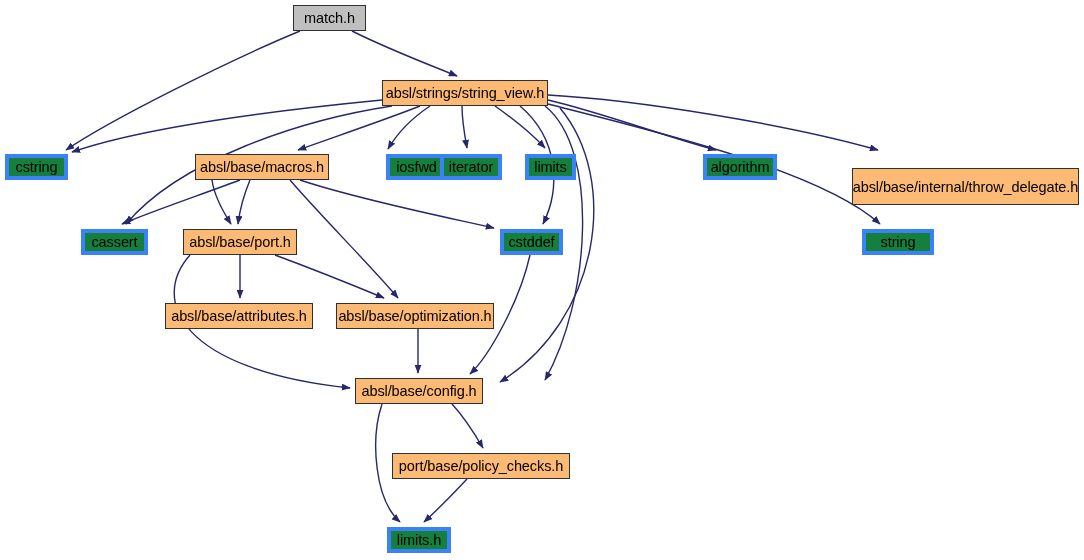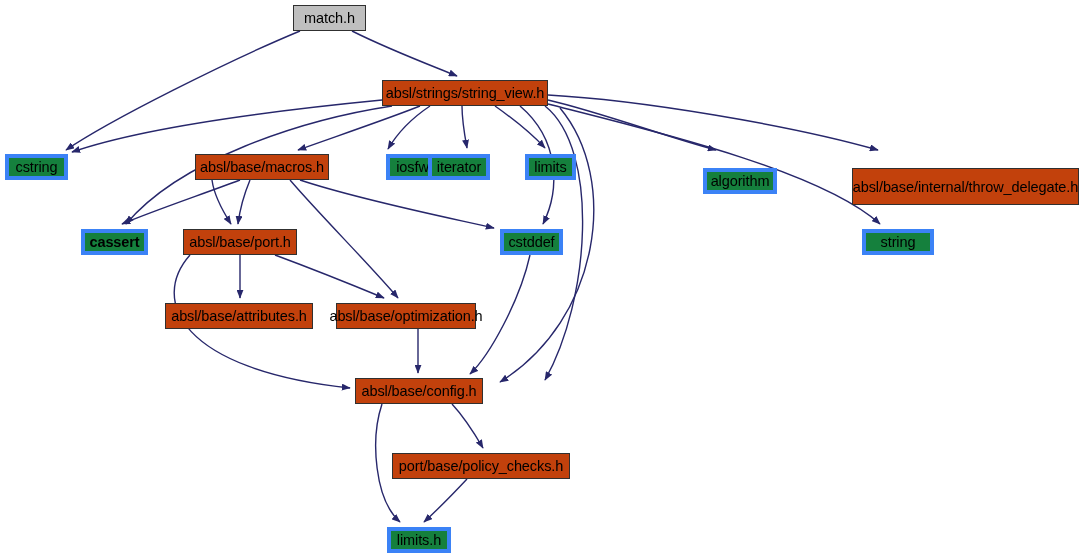--- a/index.html
+++ b/index.html
@@ -32,21 +32,21 @@
     font-size: 14.5px;
     color: #000000;
     letter-spacing: -0.1px;
   }
   .node-sys {
     border: 4px solid #3b82f6;
     background: #15803d;
   }
   .node-hdr {
     border: 1.6px solid #303030;
-    background: #c2410c;
+    background: #fdba74;
   }
   .node-root {
     border: 1.6px solid #303030;
     background: #bfbfbf;
   }
   .node-label {
     pointer-events: none;
   }
 </style>
 </head>
@@ -98,48 +98,48 @@
       </div>
       <div class="node-box node-sys" style="left: 5px; top: 154px; width: 63px; height: 26px;">
         <span class="node-label">cstring</span>
       </div>
       <div class="node-box node-hdr" style="left: 195px; top: 154px; width: 134px; height: 26px;">
         <span class="node-label">absl/base/macros.h</span>
       </div>
       <div class="node-box node-sys" style="left: 353px; top: 154px; width: 61px; height: 26px; margin-left: 33px;">
         <span class="node-label">iosfwd</span>
       </div>
-      <div class="node-box node-sys" style="left: 428px; top: 154px; width: 62px; height: 26px;">
+      <div class="node-box node-sys" style="left: 440px; top: 154px; width: 62px; height: 26px;">
         <span class="node-label">iterator</span>
       </div>
       <div class="node-box node-sys" style="left: 525px; top: 154px; width: 51px; height: 26px;">
         <span class="node-label">limits</span>
       </div>
-      <div class="node-box node-sys" style="left: 703px; top: 168px; width: 74px; height: 26px; text-align: right;">
+      <div class="node-box node-sys" style="left: 703px; top: 154px; width: 74px; height: 26px; text-align: right;">
         <span class="node-label">algorithm</span>
       </div>
       <div class="node-box node-hdr" style="left: 852px; top: 168px; width: 227px; height: 37px; text-align: center;">
         <span class="node-label">absl/base/internal/throw_delegate.h</span>
       </div>
-      <div class="node-box node-sys" style="left: 81px; top: 229px; width: 67px; height: 26px; font-weight: bold;">
+      <div class="node-box node-sys" style="left: 81px; top: 229px; width: 67px; height: 26px;">
         <span class="node-label">cassert</span>
       </div>
       <div class="node-box node-hdr" style="left: 183px; top: 229px; width: 114px; height: 26px;">
         <span class="node-label">absl/base/port.h</span>
       </div>
       <div class="node-box node-sys" style="left: 500px; top: 229px; width: 63px; height: 26px;">
         <span class="node-label">cstddef</span>
       </div>
       <div class="node-box node-sys" style="left: 862px; top: 229px; width: 72px; height: 26px;">
         <span class="node-label">string</span>
       </div>
       <div class="node-box node-hdr" style="left: 165px; top: 303px; width: 148px; height: 26px;">
         <span class="node-label">absl/base/attributes.h</span>
       </div>
-      <div class="node-box node-hdr" style="left: 336px; top: 303px; width: 140px; height: 26px;">
+      <div class="node-box node-hdr" style="left: 336px; top: 303px; width: 158px; height: 26px;">
         <span class="node-label">absl/base/optimization.h</span>
       </div>
       <div class="node-box node-hdr" style="left: 355px; top: 378px; width: 128px; height: 26px;">
         <span class="node-label">absl/base/config.h</span>
       </div>
       <div class="node-box node-hdr" style="left: 392px; top: 453px; width: 178px; height: 26px;">
         <span class="node-label">port/base/policy_checks.h</span>
       </div>
       <div class="node-box node-sys" style="left: 387px; top: 527px; width: 64px; height: 26px;">
         <span class="node-label">limits.h</span>

